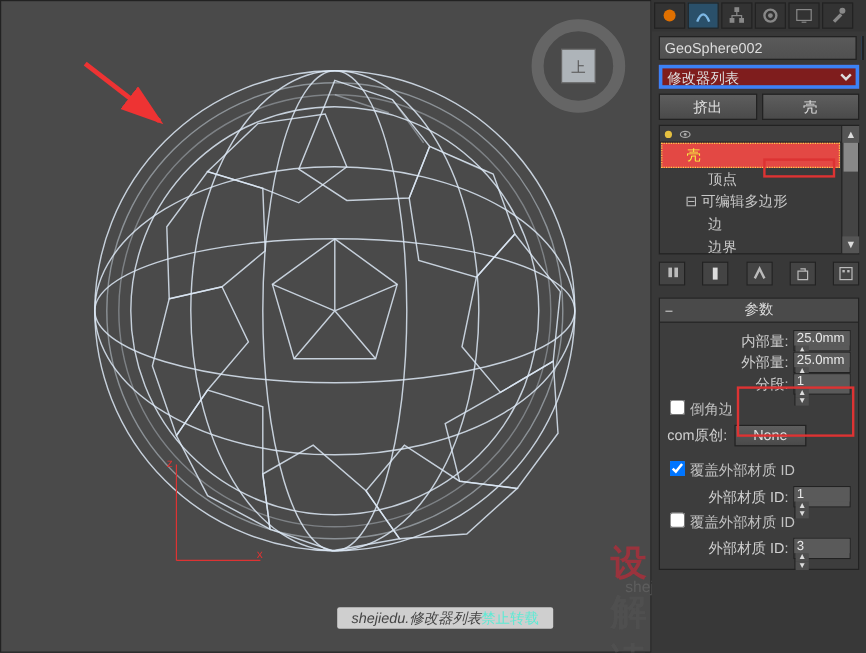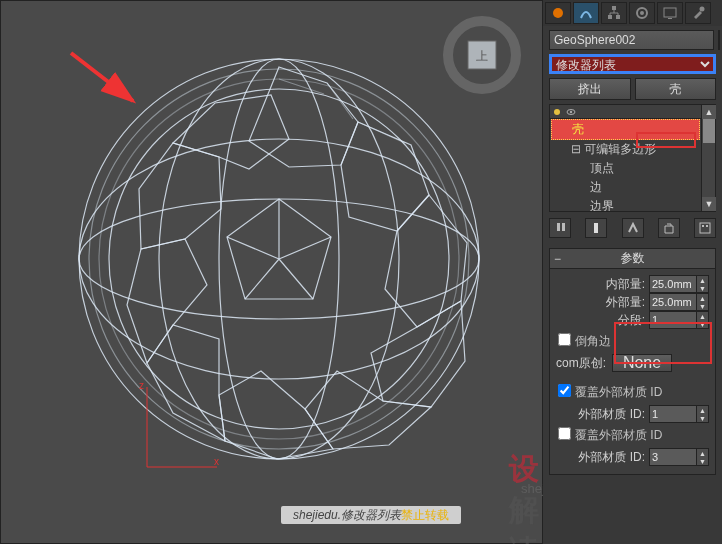--- a/index.html
+++ b/index.html
@@ -159,20 +159,21 @@
     margin: 0 0;
     gap: 4px;
   }
   .prow .lab {
     color:#d0d0d0; font-size:12px;
   }
   .spin {
     display:flex; height:18px;
     border:1px solid #222;
     background:#5a5a5a;
+    flex-direction:column;
   }
   .spin input {
     width:46px; background:#5a5a5a; border:none; color:#e8e8e8;
     text-align:left; padding:0 2px; font-size:11px;
   }
   .spin .ud {
     width:12px; display:flex; flex-direction:column;
     border-left:1px solid #222;
   }
   .spin .ud div { flex:1; display:flex;align-items:center;justify-content:center; font-size:7px; color:#ddd; background:#4e4e4e;}
@@ -180,21 +181,21 @@
     display:flex; align-items:flex-start; gap:4px;
     margin: 4px 0 4px 2px;
     font-size:12px;
   }
   .chk input { width:13px; height:13px; }
   .btnw {
     height:18px; min-width:60px;
     background: linear-gradient(#5e5e5e,#4a4a4a);
     border:1px solid #222; color:#e0e0e0;
     display:flex;align-items:center;justify-content:center;
-    cursor:pointer; font-size:16px;
+    cursor:pointer; font-size:12px;
   }
   .redbox {
     position:absolute;
     border:2px solid #d33;
     pointer-events:none;
   }
   .arrow-ann {
     position:absolute;
     width:80px; height:60px;
     pointer-events: none;
@@ -213,21 +214,21 @@
   .wm2 { left: 520px; top: 480px; font-size: 13px; color: #666; opacity: 0.7;}
   .wmbar {
     position:absolute; left: 280px; top: 505px;
     width: 180px; height: 18px;
     background: rgba(230,230,230,0.85);
     border-radius: 2px;
     font-size: 12px;
     display:flex; align-items:center; justify-content:center;
     color:#444; font-style: italic;
   }
-  .wmbar .red { color:#eab308; font-style: normal;}
+  .wmbar .red { color:#5eead4; font-style: normal;}
   .axis {
     position:absolute; left: 136px; top: 378px;
     pointer-events: none;
   }
   .geo {
     position:absolute; left: 68px; top: 48px;
     pointer-events: none;
   }
 </style>
 </head>
@@ -365,22 +366,22 @@
             </svg>
           </span>
         <span class="eye">
             <svg width="10" height="10">
               <ellipse cx="5" cy="5" rx="4" ry="2.5" fill="none" stroke="#aaa"></ellipse>
               <circle cx="5" cy="5" r="1.2" fill="#aaa"></circle>
             </svg>
           </span>
       </div>
       <div class="stackitem sel">壳</div>
+      <div class="stackitem sub">顶点</div>
       <div class="stackitem"><span class="collapse">⊟</span> <span>可编辑多边形</span></div>
-      <div class="stackitem sub">顶点</div>
       <div class="stackitem sub">边</div>
       <div class="stackitem sub">边界</div>
 
     </div>
     <div class="scroll">
       <div class="arrow up">▲</div>
       <div class="thumb"></div>
       <div class="arrow dn">▼</div>
     </div>
   </div>

